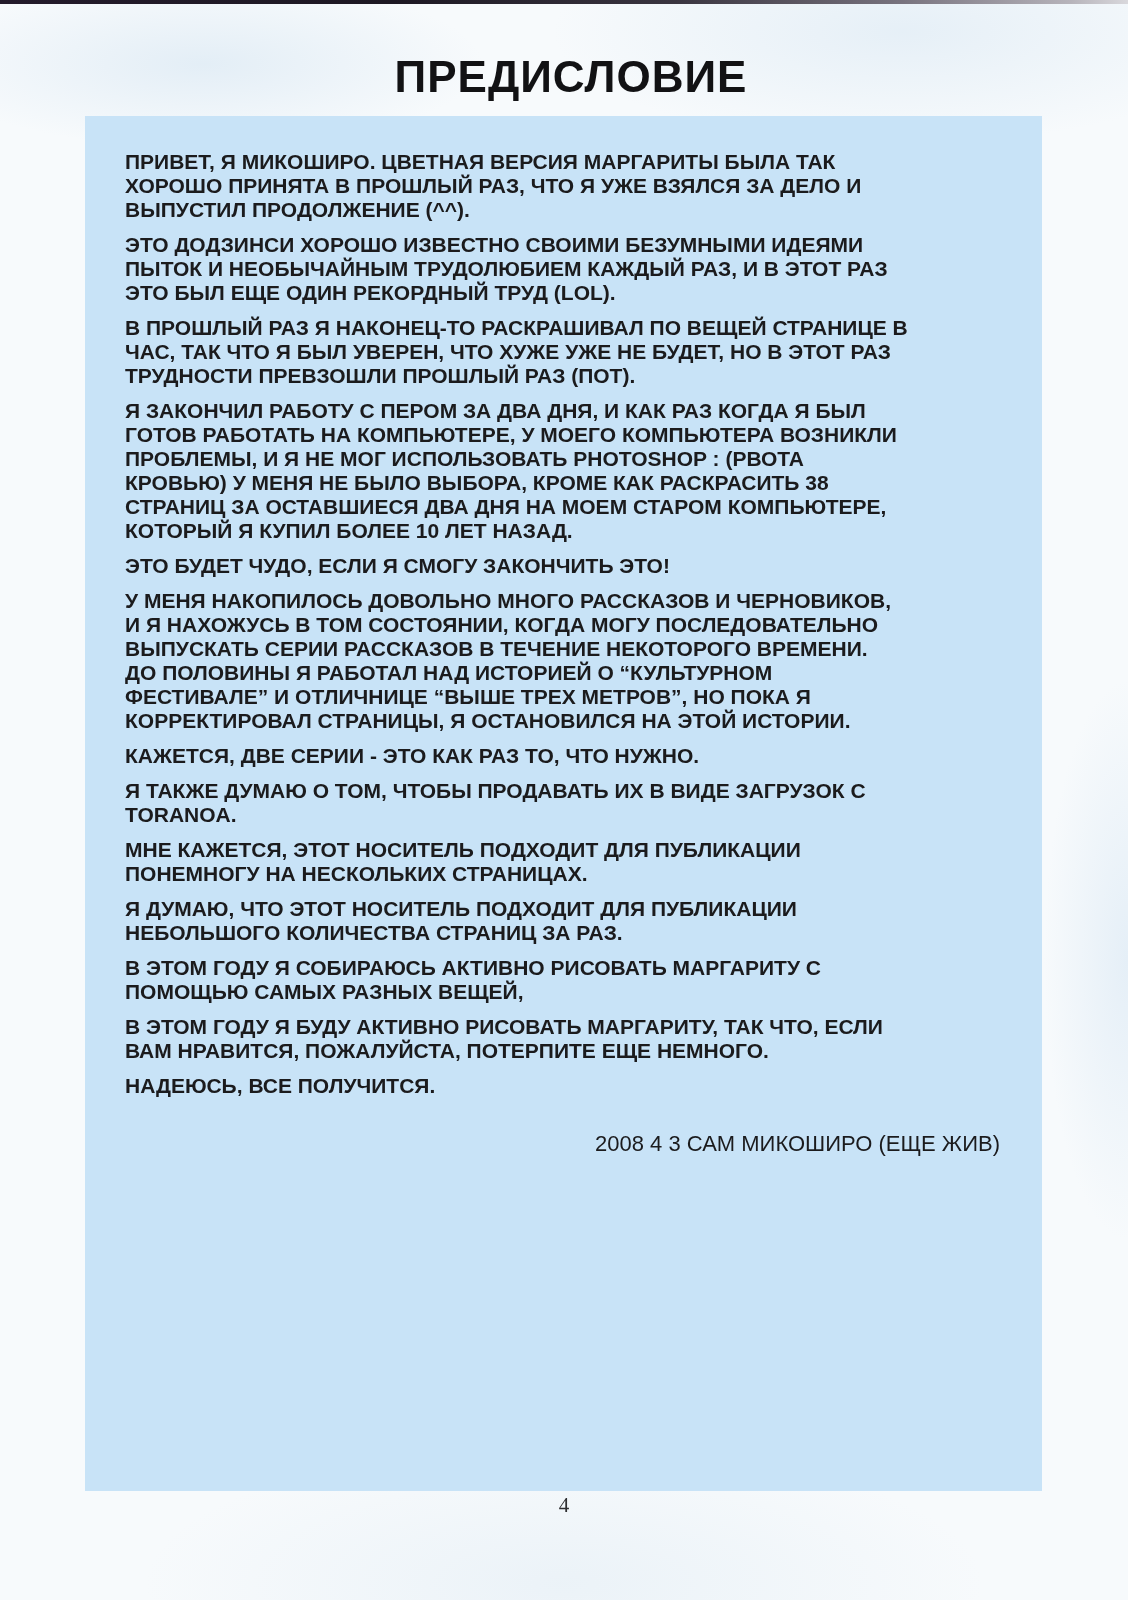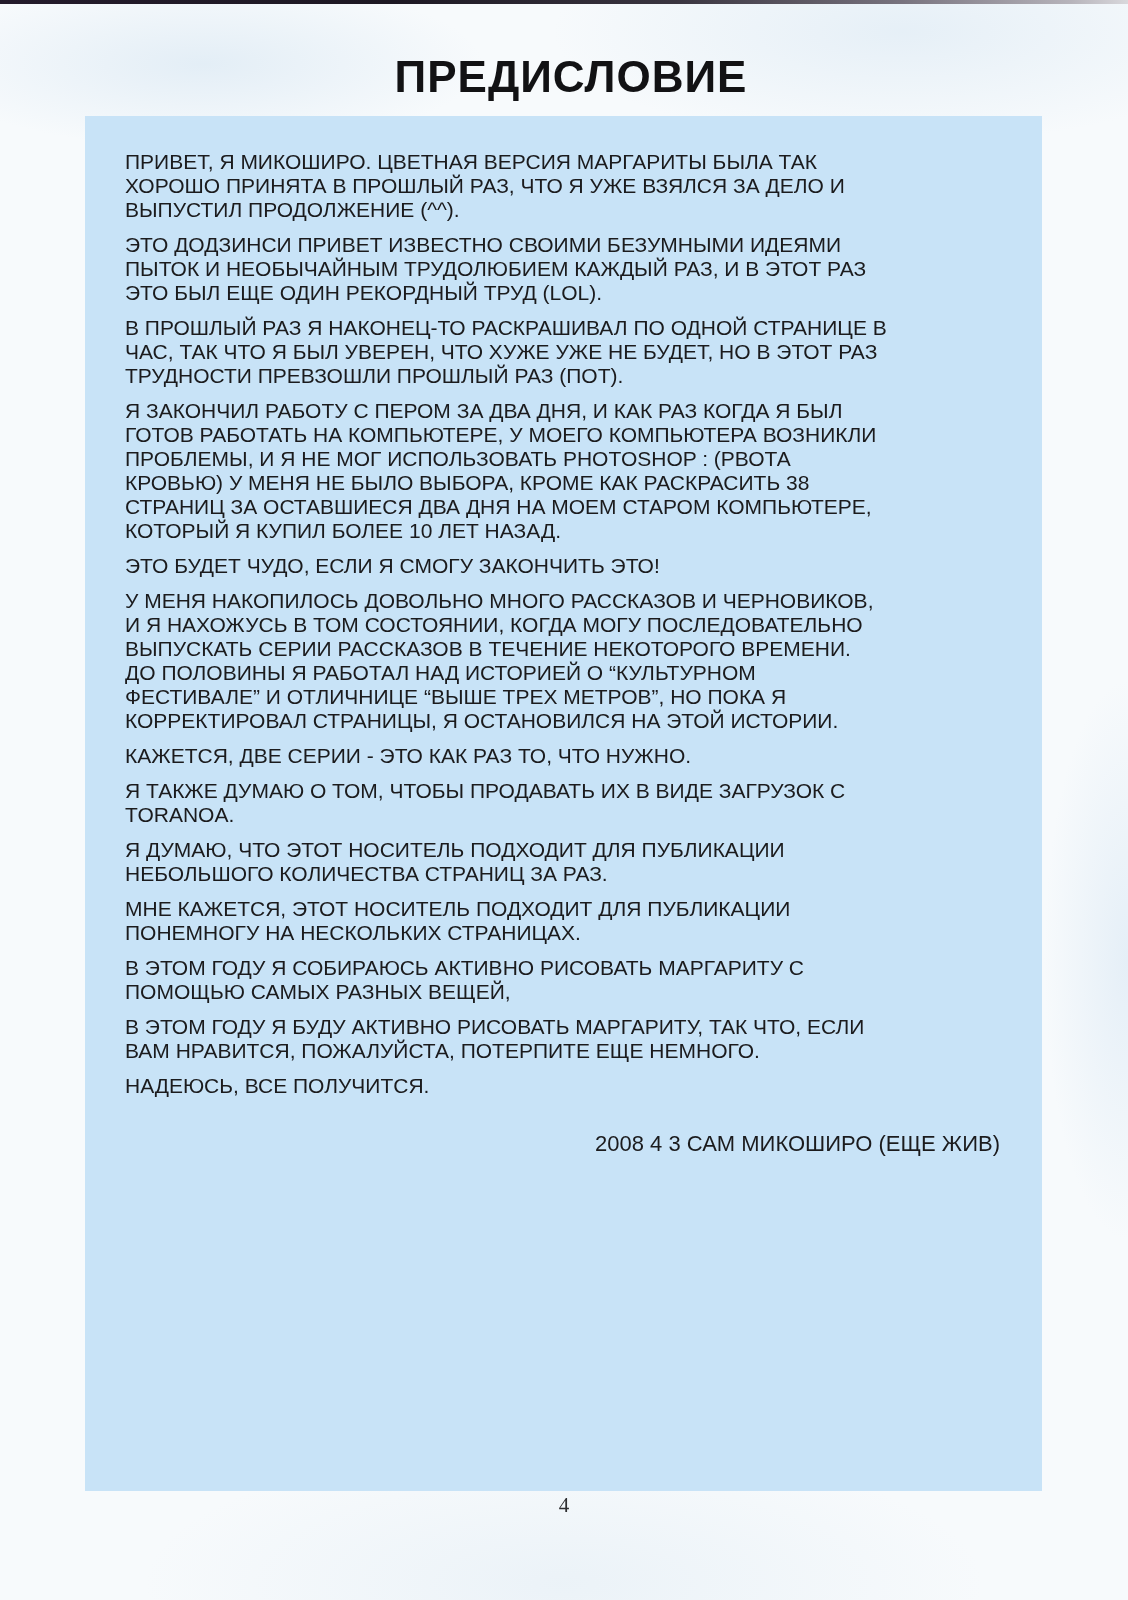--- a/index.html
+++ b/index.html
@@ -41,21 +41,21 @@
   }
   .preface-box {
     position: absolute;
     left: 85px; top: 116px;
     width: 957px; height: 1375px;
     background: var(--box_bg);
     padding: 34px 40px 0 40px;
   }
   .preface-box p {
     font-size: 21px;
-    font-weight: 400;
+    font-weight: 700;
     line-height: 24px;
     letter-spacing: 0px;
     color: var(--text_color);
     white-space: pre-line;
     margin-bottom: 11px;
   }
   .signature-line {
     margin-top: 33px;
     text-align: right;
     font-size: 22px;
@@ -77,46 +77,46 @@
 
 <div class="page-texture"></div>
 <div class="scan-edge-top"></div>
 
 <h1 class="page-title">ПРЕДИСЛОВИЕ</h1>
 
 <div class="preface-box">
   <p>ПРИВЕТ, Я МИКОШИРО. ЦВЕТНАЯ ВЕРСИЯ МАРГАРИТЫ БЫЛА ТАК
 ХОРОШО ПРИНЯТА В ПРОШЛЫЙ РАЗ, ЧТО Я УЖЕ ВЗЯЛСЯ ЗА ДЕЛО И
 ВЫПУСТИЛ ПРОДОЛЖЕНИЕ (^^).</p>
-  <p>ЭТО ДОДЗИНСИ ПРИВЕТ ИЗВЕСТНО СВОИМИ БЕЗУМНЫМИ ИДЕЯМИ
+  <p>ЭТО ДОДЗИНСИ ХОРОШО ИЗВЕСТНО СВОИМИ БЕЗУМНЫМИ ИДЕЯМИ
 ПЫТОК И НЕОБЫЧАЙНЫМ ТРУДОЛЮБИЕМ КАЖДЫЙ РАЗ, И В ЭТОТ РАЗ
 ЭТО БЫЛ ЕЩЕ ОДИН РЕКОРДНЫЙ ТРУД (LOL).</p>
-  <p>В ПРОШЛЫЙ РАЗ Я НАКОНЕЦ-ТО РАСКРАШИВАЛ ПО ОДНОЙ СТРАНИЦЕ В
+  <p>В ПРОШЛЫЙ РАЗ Я НАКОНЕЦ-ТО РАСКРАШИВАЛ ПО ВЕЩЕЙ СТРАНИЦЕ В
 ЧАС, ТАК ЧТО Я БЫЛ УВЕРЕН, ЧТО ХУЖЕ УЖЕ НЕ БУДЕТ, НО В ЭТОТ РАЗ
 ТРУДНОСТИ ПРЕВЗОШЛИ ПРОШЛЫЙ РАЗ (ПОТ).</p>
   <p>Я ЗАКОНЧИЛ РАБОТУ С ПЕРОМ ЗА ДВА ДНЯ, И КАК РАЗ КОГДА Я БЫЛ
 ГОТОВ РАБОТАТЬ НА КОМПЬЮТЕРЕ, У МОЕГО КОМПЬЮТЕРА ВОЗНИКЛИ
 ПРОБЛЕМЫ, И Я НЕ МОГ ИСПОЛЬЗОВАТЬ PHOTOSHOP : (РВОТА
 КРОВЬЮ) У МЕНЯ НЕ БЫЛО ВЫБОРА, КРОМЕ КАК РАСКРАСИТЬ 38
 СТРАНИЦ ЗА ОСТАВШИЕСЯ ДВА ДНЯ НА МОЕМ СТАРОМ КОМПЬЮТЕРЕ,
 КОТОРЫЙ Я КУПИЛ БОЛЕЕ 10 ЛЕТ НАЗАД.</p>
   <p>ЭТО БУДЕТ ЧУДО, ЕСЛИ Я СМОГУ ЗАКОНЧИТЬ ЭТО!</p>
   <p>У МЕНЯ НАКОПИЛОСЬ ДОВОЛЬНО МНОГО РАССКАЗОВ И ЧЕРНОВИКОВ,
 И Я НАХОЖУСЬ В ТОМ СОСТОЯНИИ, КОГДА МОГУ ПОСЛЕДОВАТЕЛЬНО
 ВЫПУСКАТЬ СЕРИИ РАССКАЗОВ В ТЕЧЕНИЕ НЕКОТОРОГО ВРЕМЕНИ.
 ДО ПОЛОВИНЫ Я РАБОТАЛ НАД ИСТОРИЕЙ О “КУЛЬТУРНОМ
 ФЕСТИВАЛЕ” И ОТЛИЧНИЦЕ “ВЫШЕ ТРЕХ МЕТРОВ”, НО ПОКА Я
 КОРРЕКТИРОВАЛ СТРАНИЦЫ, Я ОСТАНОВИЛСЯ НА ЭТОЙ ИСТОРИИ.</p>
   <p>КАЖЕТСЯ, ДВЕ СЕРИИ - ЭТО КАК РАЗ ТО, ЧТО НУЖНО.</p>
   <p>Я ТАКЖЕ ДУМАЮ О ТОМ, ЧТОБЫ ПРОДАВАТЬ ИХ В ВИДЕ ЗАГРУЗОК С
 TORANOA.</p>
+  <p>МНЕ КАЖЕТСЯ, ЭТОТ НОСИТЕЛЬ ПОДХОДИТ ДЛЯ ПУБЛИКАЦИИ
+ПОНЕМНОГУ НА НЕСКОЛЬКИХ СТРАНИЦАХ.</p>
   <p>Я ДУМАЮ, ЧТО ЭТОТ НОСИТЕЛЬ ПОДХОДИТ ДЛЯ ПУБЛИКАЦИИ
 НЕБОЛЬШОГО КОЛИЧЕСТВА СТРАНИЦ ЗА РАЗ.</p>
-  <p>МНЕ КАЖЕТСЯ, ЭТОТ НОСИТЕЛЬ ПОДХОДИТ ДЛЯ ПУБЛИКАЦИИ
-ПОНЕМНОГУ НА НЕСКОЛЬКИХ СТРАНИЦАХ.</p>
   <p>В ЭТОМ ГОДУ Я СОБИРАЮСЬ АКТИВНО РИСОВАТЬ МАРГАРИТУ С
 ПОМОЩЬЮ САМЫХ РАЗНЫХ ВЕЩЕЙ,</p>
   <p>В ЭТОМ ГОДУ Я БУДУ АКТИВНО РИСОВАТЬ МАРГАРИТУ, ТАК ЧТО, ЕСЛИ
 ВАМ НРАВИТСЯ, ПОЖАЛУЙСТА, ПОТЕРПИТЕ ЕЩЕ НЕМНОГО.</p>
   <p>НАДЕЮСЬ, ВСЕ ПОЛУЧИТСЯ.</p>
   <div class="signature-line">2008 4 3  САМ МИКОШИРО (ЕЩЕ ЖИВ)</div>
 </div>
 
 <div class="page-number">4</div>
 

